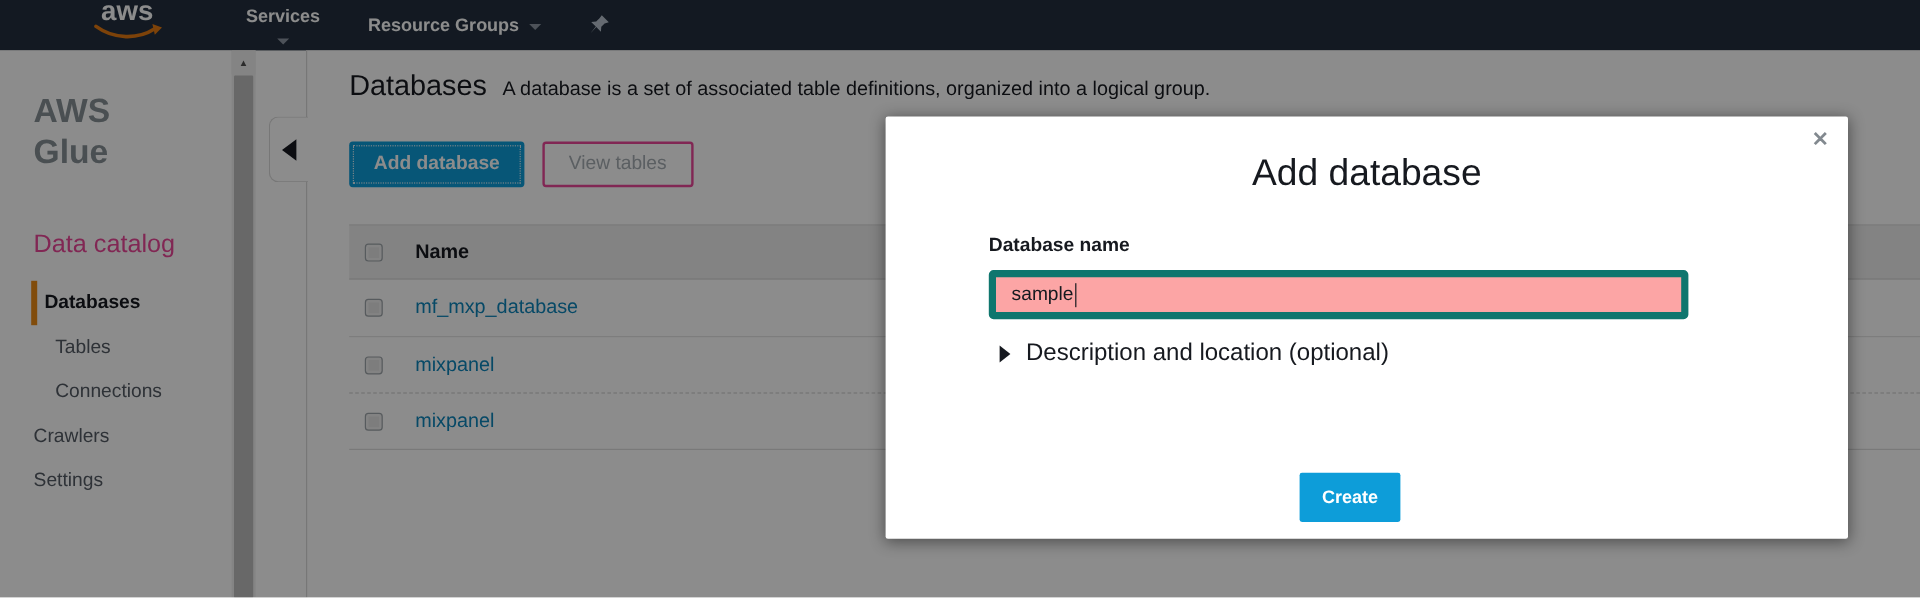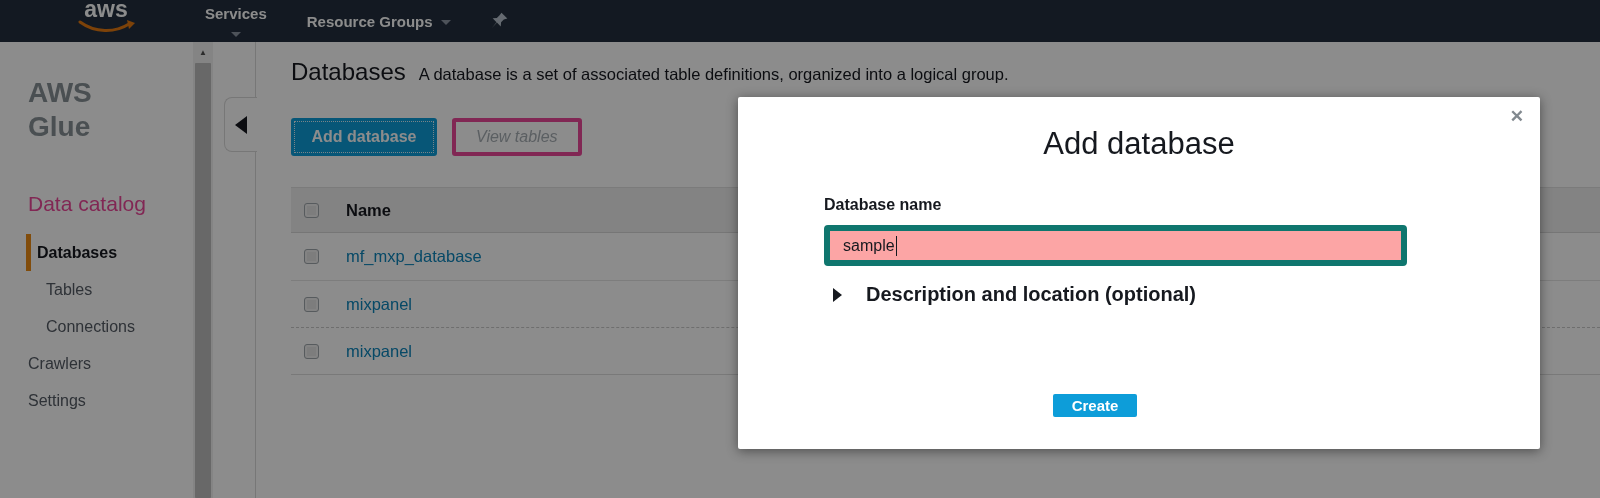--- a/index.html
+++ b/index.html
@@ -37,45 +37,45 @@
   .collapse-tab { position:absolute; left:224px; top:97px; width:33px; height:55px; background:#ffffff; border:1px solid #d9d9d9; border-right:none; border-radius:8px 0 0 8px; z-index:2; display:flex; align-items:center; justify-content:center; cursor:pointer; }
   .collapse-tab .tri-left { width:0; height:0; border-top:9px solid transparent; border-bottom:9px solid transparent; border-right:12px solid #16191f; }
 
   .page-header { position:absolute; left:35px; top:16px; display:flex; align-items:baseline; gap:13px; white-space:nowrap; }
   .page-title { font-size:24px; color:#16191f; }
   .page-desc { font-size:16.5px; color:#16191f; }
 
   .toolbar { position:absolute; left:35px; top:76px; display:flex; gap:15px; }
   .btn { height:38px; font-size:16px; border-radius:3px; display:flex; align-items:center; justify-content:center; cursor:pointer; }
   .btn-primary { width:146px; background:#0d9dd9; color:#ffffff; font-weight:bold; border:none; outline:1px dotted rgba(255,255,255,0.85); outline-offset:-4px; }
-  .btn-disabled { background:#ffffff; border:4px solid #ec4899; color:#a6adb3; padding:14px 20px;font-style:italic; }
+  .btn-disabled { background:#ffffff; border:2px solid #ec4899; color:#a6adb3; padding:14px 20px; }
   .btn-disabled .dd-caret { width:0; height:0; border-left:5px solid transparent; border-right:5px solid transparent; border-top:6px solid #a6adb3; margin-left:12px; margin-top:2px; }
 
   .table-wrap { position:absolute; left:35px; top:145px; right:0; }
   .t-row { display:flex; align-items:center; padding-left:13px; }
   .t-head { height:46px; background:#efefef; border-top:1px solid #e0e0e0; border-bottom:1px solid #d7d7d7; font-weight:bold; color:#16191f; font-size:16.5px; }
   .t-body-row { height:47px; font-size:16.5px; }
   .t-body-row + .t-body-row { border-top:1px solid #e3e3e3; }
   .t-body-row.dashed-top { border-top:1px dashed #c8c8c8; }
   .t-foot { border-top:1px solid #dcdcdc; }
   .checkbox { width:15px; height:15px; border:1px solid #9fa6ab; border-radius:3px; background:#e4e4e4; margin-right:27px; flex:none; box-shadow:inset 0 0 0 2px #efefef; cursor:pointer; }
   .t-link { color:#0d85bb; text-decoration:none; cursor:pointer; }
 
   
   .backdrop { position:absolute; left:0; top:0; width:1600px; height:498px; background:rgba(0,0,0,0.45); z-index:10; }
   .modal { position:absolute; left:738px; top:97px; width:802px; height:352px; background:#ffffff; border-radius:2px; box-shadow:0 2px 12px rgba(0,0,0,0.45); z-index:20; }
   .modal-close { position:absolute; top:9px; right:16px; font-size:17px; font-weight:bold; color:#82898f; cursor:pointer; }
   .modal-title { position:absolute; top:29px; left:0; width:100%; text-align:center; font-size:31px; color:#16191f; }
   .modal-label { position:absolute; top:99px; left:86px; font-size:16px; font-weight:bold; color:#16191f; }
   .fake-input { position:absolute; top:128px; left:86px; width:583px; height:41px; border:6px solid #0f766e; border-radius:4px; background:#fca5a5; display:flex; align-items:center; padding-left:13px; font-size:16px; color:#16191f; cursor:text; }
   .caret-bar { display:inline-block; width:1px; height:20px; background:#16191f; margin-left:1px; }
-  .modal-desc { position:absolute; top:186px; left:95px; display:flex; align-items:center; gap:24px; cursor:pointer;font-weight:bold; }
+  .modal-desc { position:absolute; top:186px; left:95px; display:flex; align-items:center; gap:13px; cursor:pointer; }
   .tri-right { width:0; height:0; border-top:7px solid transparent; border-bottom:7px solid transparent; border-left:9px solid #16191f; }
   .modal-desc-label { font-size:20px; color:#16191f; }
-  .modal-create { position:absolute; top:297px; left:315px; width:84px; height:23px; background:#0d9dd9; border:none; border-radius:2px; color:#ffffff; font-size:15px; font-weight:bold; cursor:pointer; }
+  .modal-create { position:absolute; top:297px; left:345px; width:84px; height:41px; background:#0d9dd9; border:none; border-radius:2px; color:#ffffff; font-size:15px; font-weight:bold; cursor:pointer; }
 </style>
 </head>
 <body>
 
 <div class="stage">
 
   <div class="nav">
     <div class="nav-logo">
       <span class="aws-text">aws</span>
       <svg width="58" height="14" viewBox="0 0 58 14">

